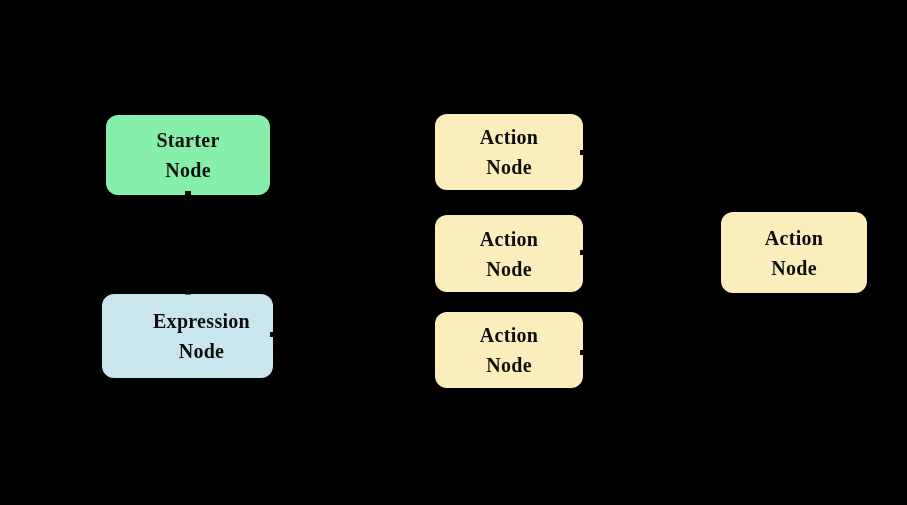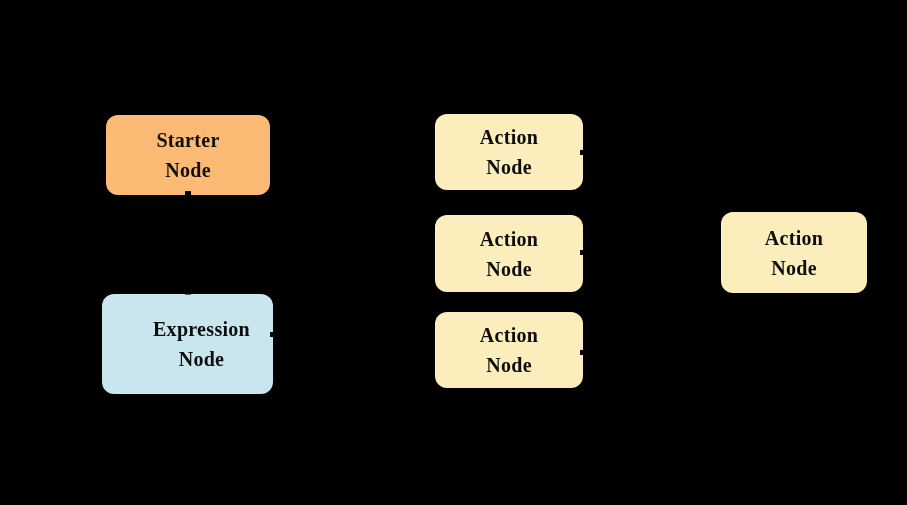--- a/index.html
+++ b/index.html
@@ -27,21 +27,21 @@
     font-weight: bold;
     font-size: 20px;
     line-height: 30px;
     text-align: center;
     white-space: pre-line;
     color: #0d0d0d;
     letter-spacing: 0.3px;
   }
   
   .node-starter      { left: 106px; top: 115px; width: 164px; height: 80px; }
-  .node-expression   { left: 102px; top: 294px; width: 171px; height: 100px; padding-left: 28px; }
+  .node-expression   { left: 102px; top: 294px; width: 171px; height: 84px; padding-left: 28px; }
   .node-action-1     { left: 435px; top: 114px; width: 148px; height: 76px; }
   .node-action-2     { left: 435px; top: 215px; width: 148px; height: 77px; }
   .node-action-3     { left: 435px; top: 312px; width: 148px; height: 76px; }
   .node-action-right { left: 721px; top: 212px; width: 146px; height: 81px; }
   
   .dot {
     position: absolute;
     background: #000000;
     z-index: 2;
   }
@@ -50,21 +50,21 @@
   .dot-expression-right { left: 270px; top: 332px; width: 4px; height: 5px; }
   .dot-action-1-right   { left: 580px; top: 150px; width: 4px; height: 5px; }
   .dot-action-2-right   { left: 580px; top: 250px; width: 4px; height: 5px; }
   .dot-action-3-right   { left: 580px; top: 350px; width: 4px; height: 5px; }
 </style>
 </head>
 <body>
 
 <div class="canvas">
 
-  <div class="node node-starter" style="background-color: #fdba74; align-items: center;">
+  <div class="node node-starter" style="background-color: #86efac; align-items: center;">
     <span class="node-label">Starter
 Node</span>
   </div>
 
   <div class="node node-expression" style="background-color: rgb(201, 230, 239);">
     <span class="node-label">Expression
 Node</span>
   </div>
 
   <div class="node node-action-1" style="background-color: rgb(252, 237, 189);">

